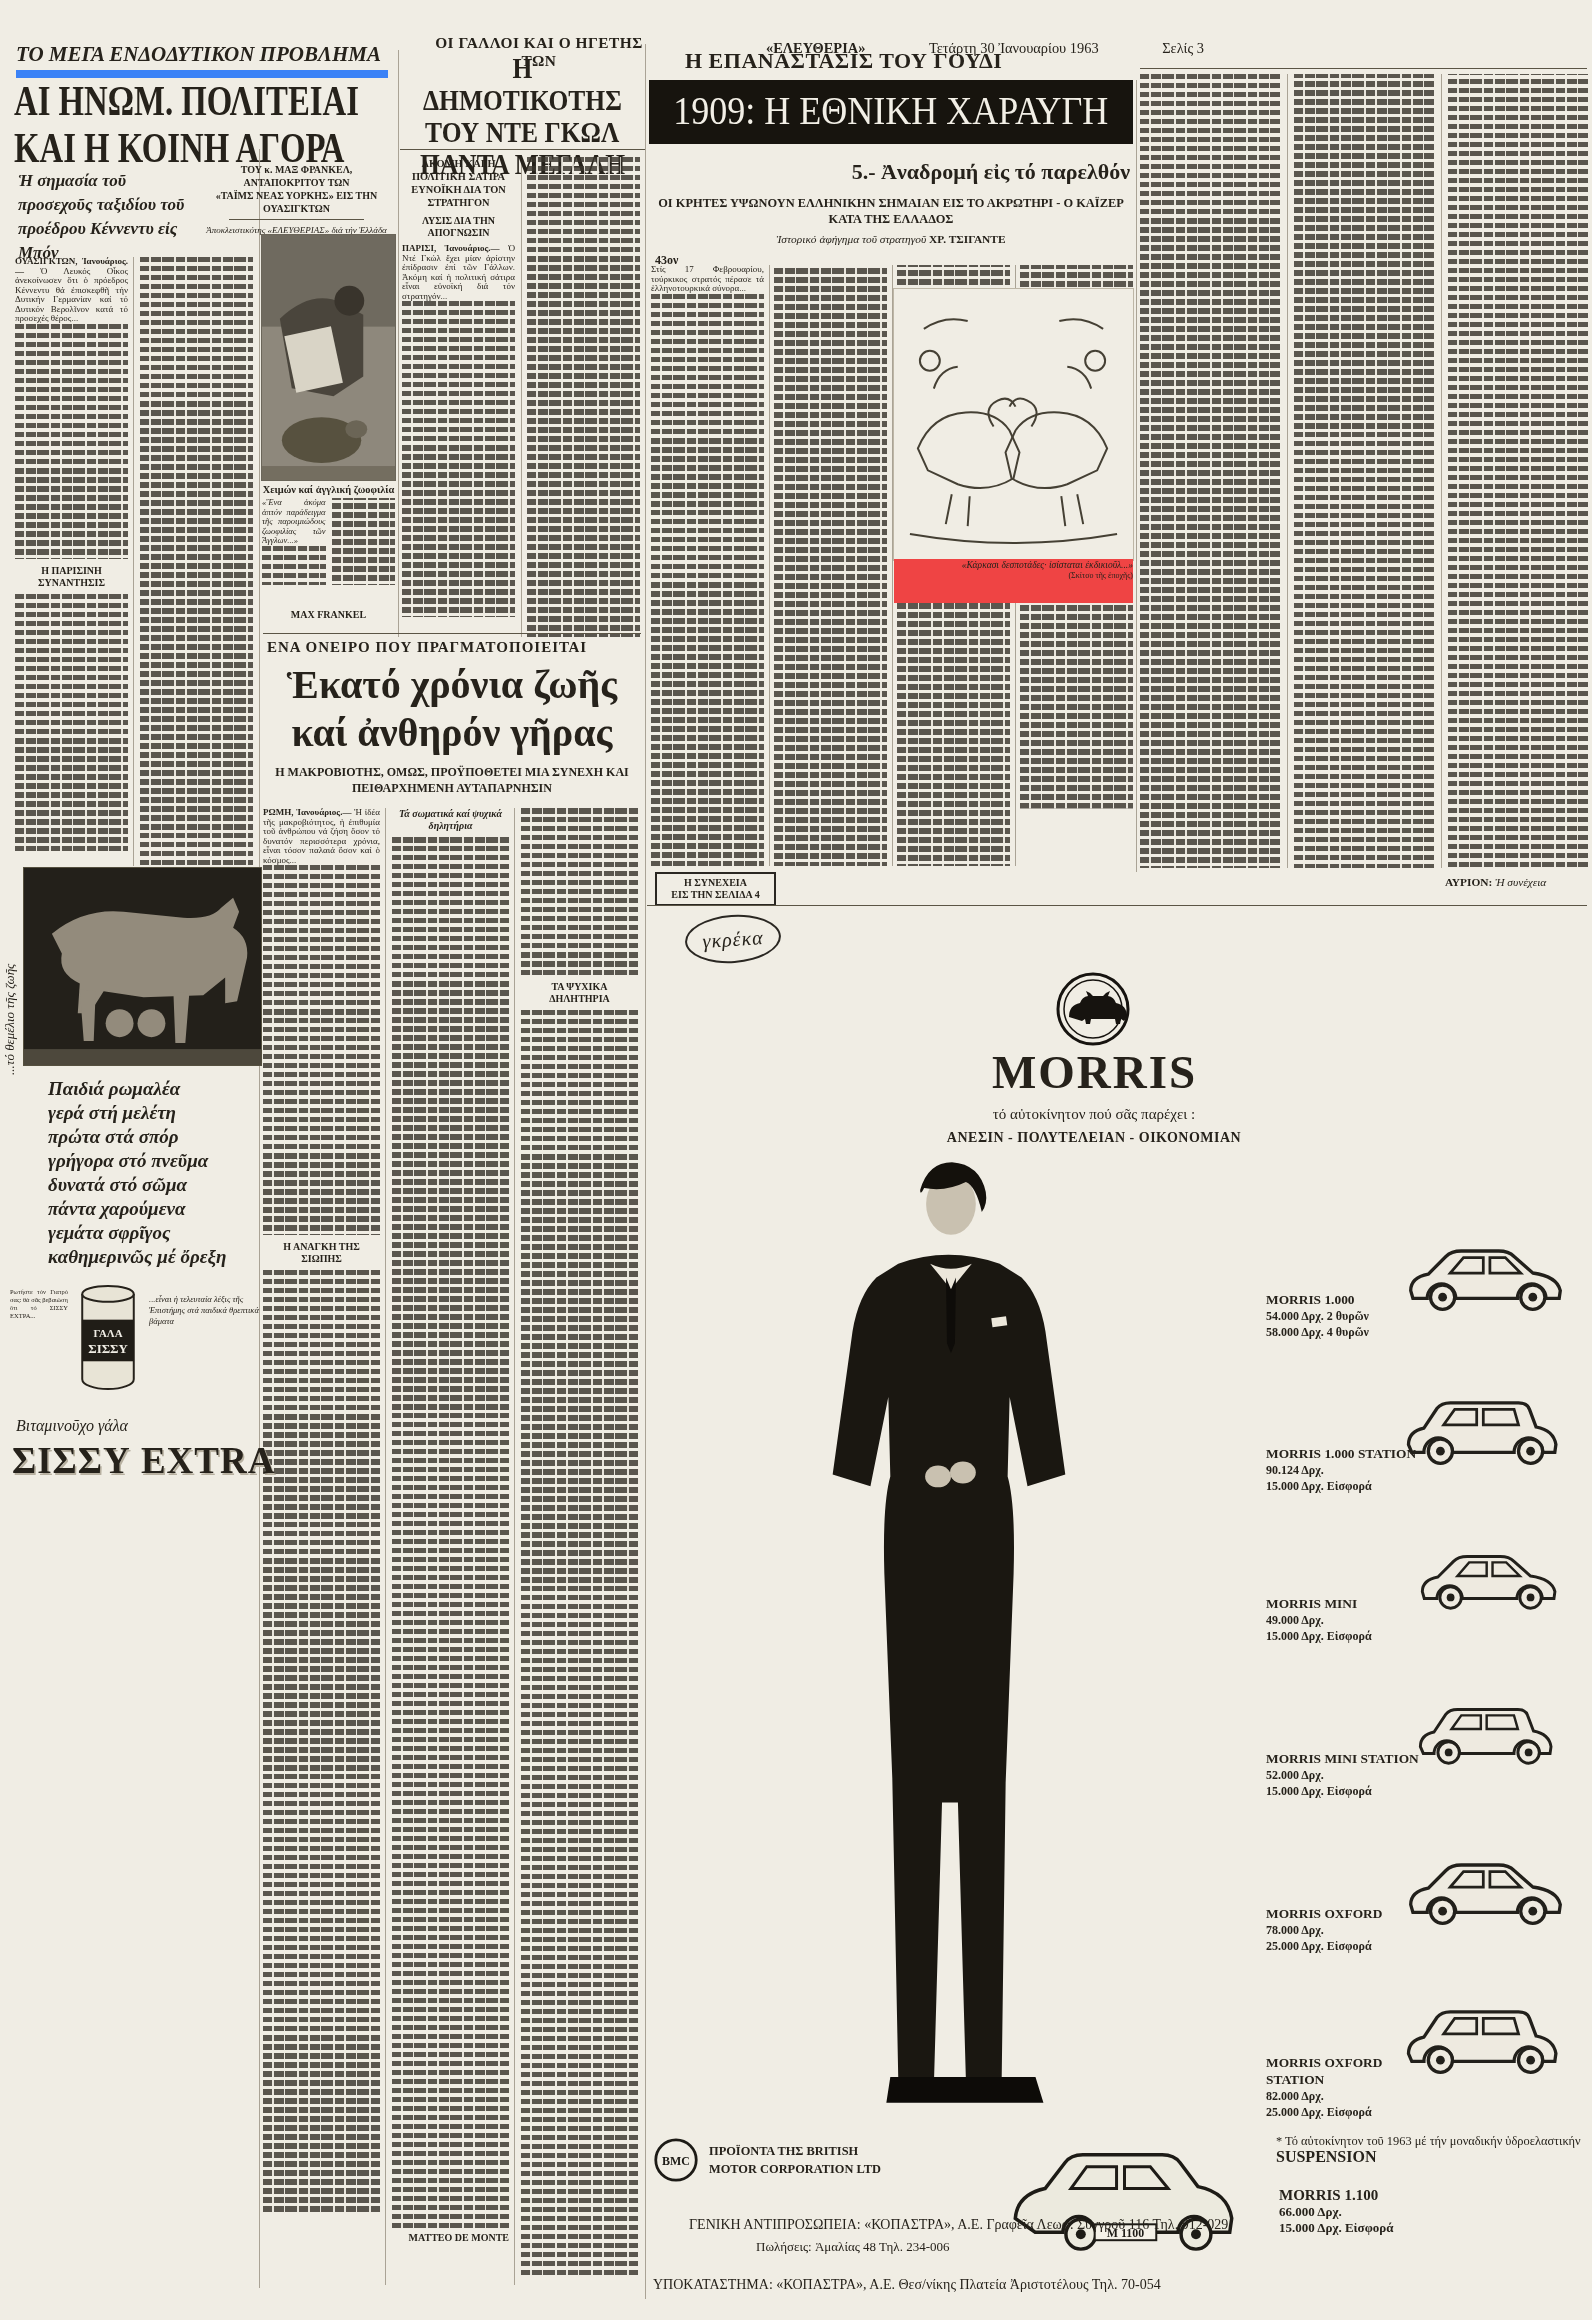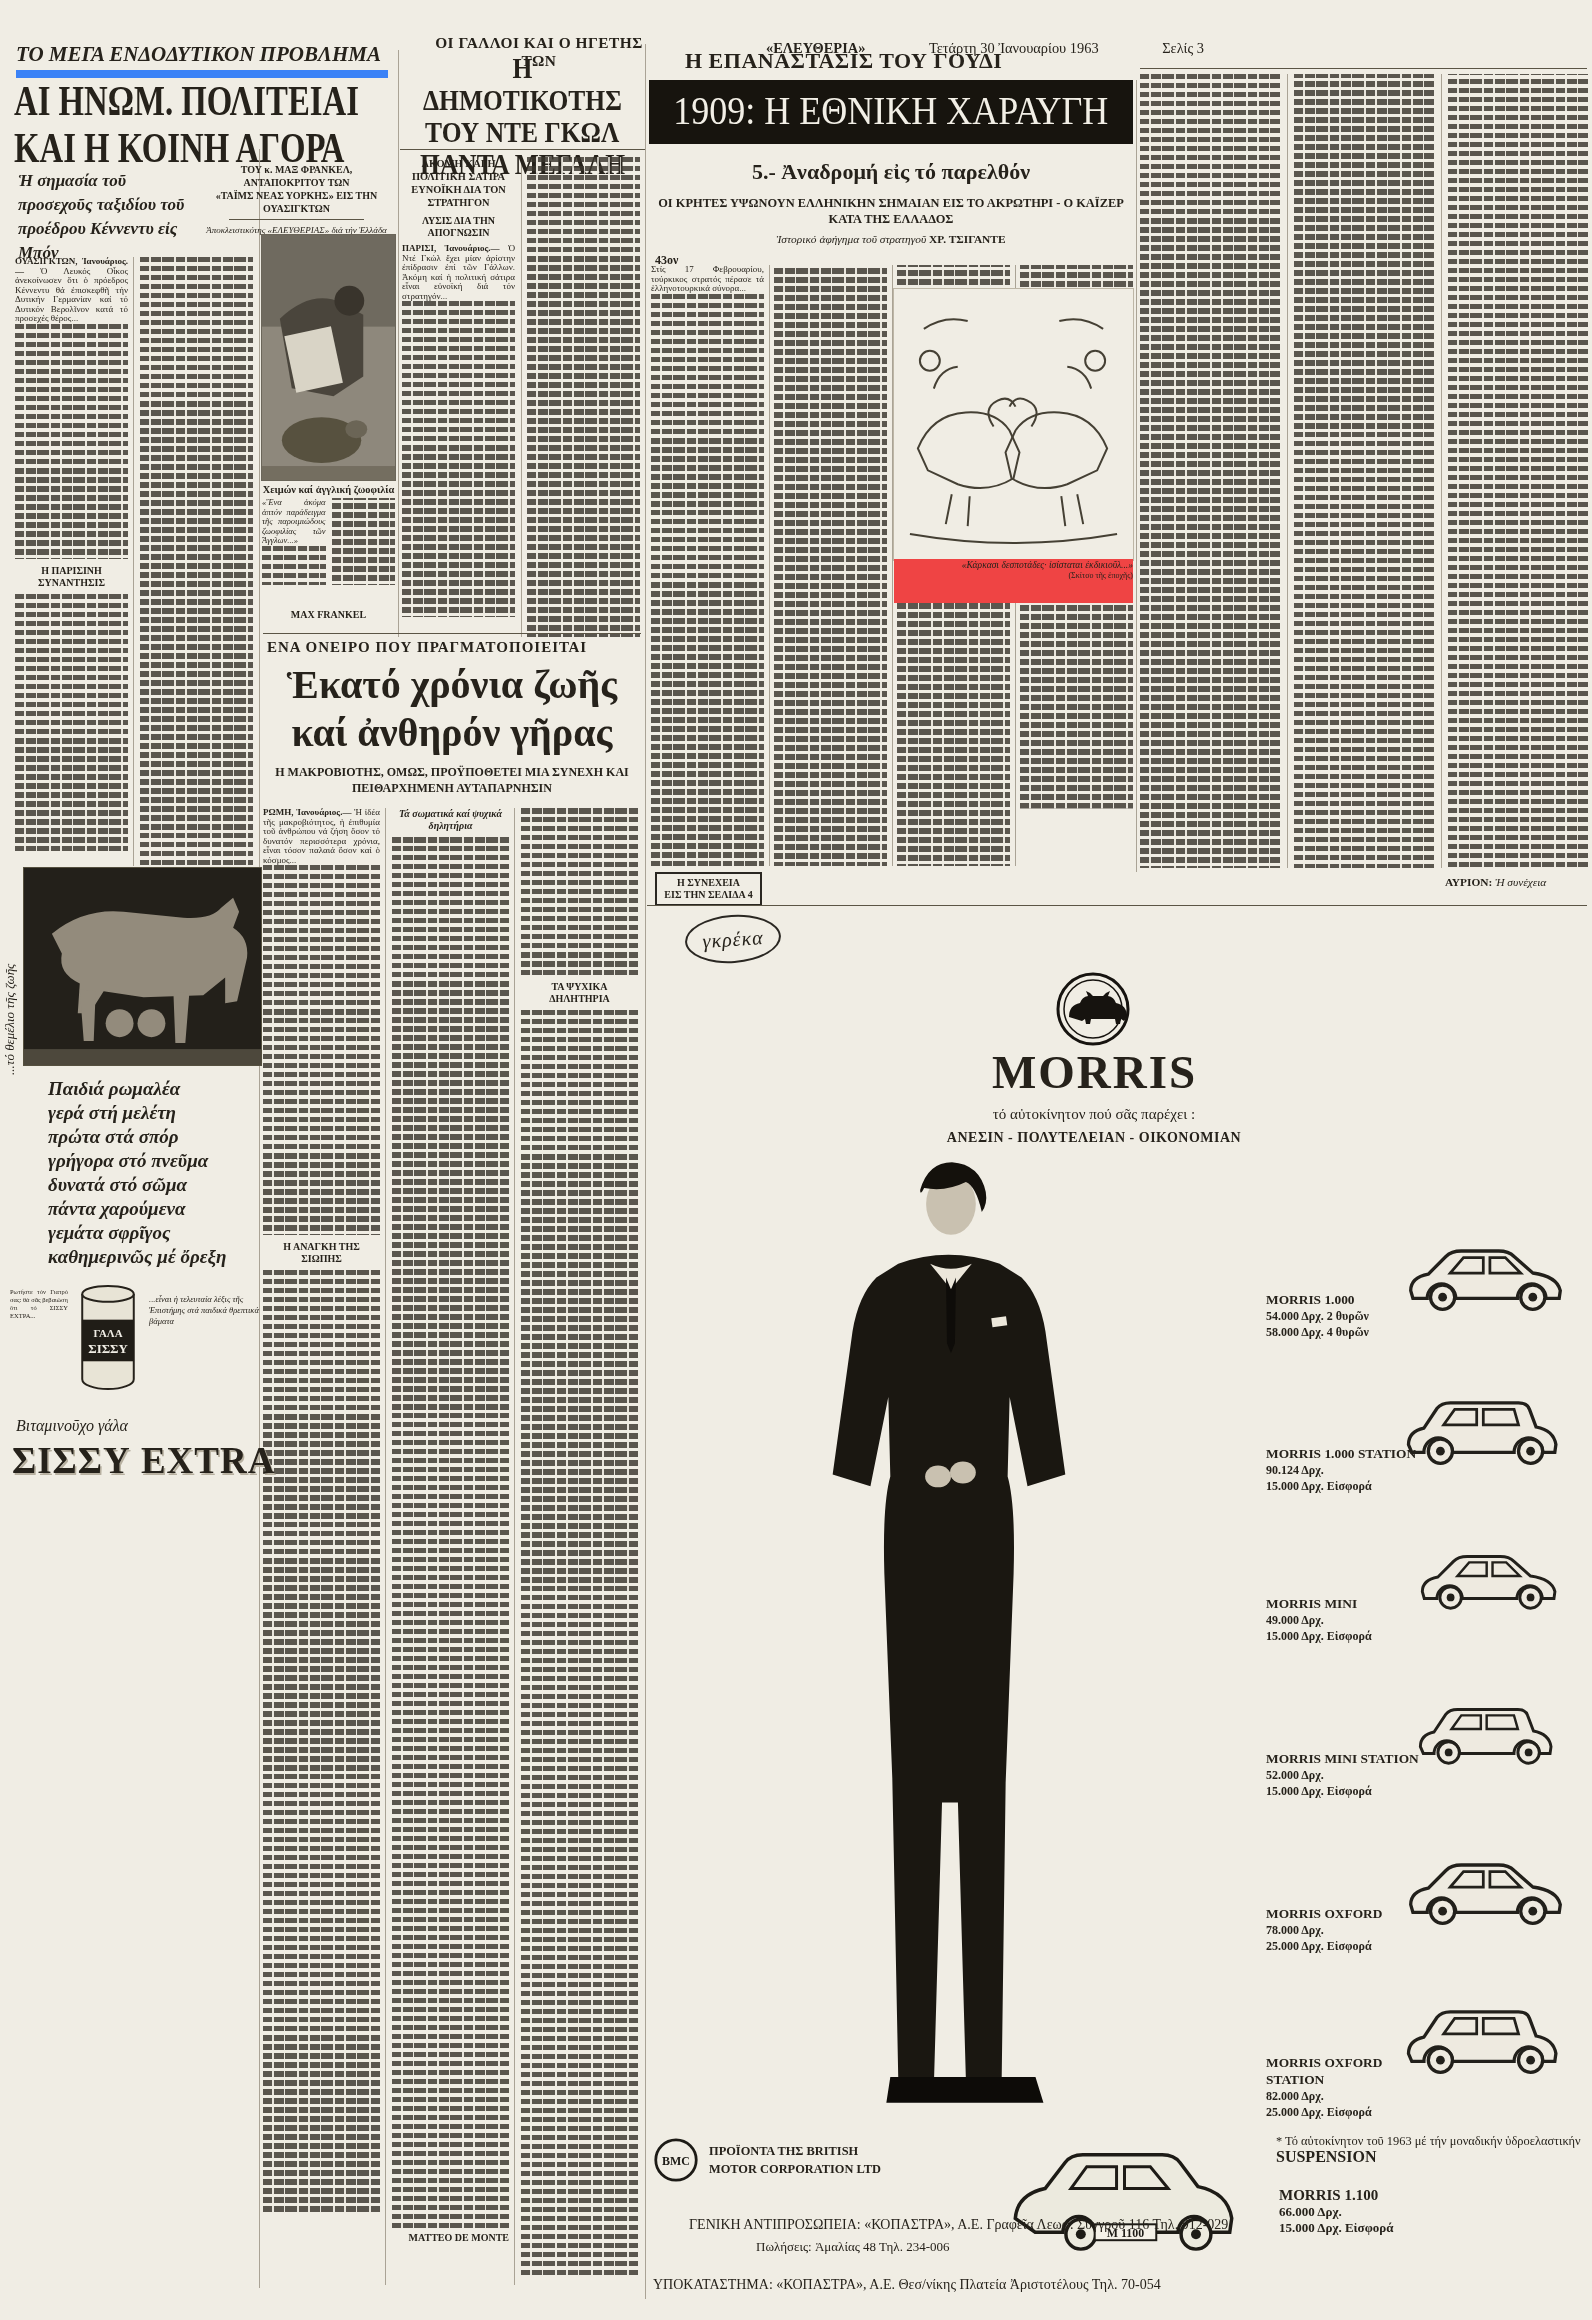--- a/index.html
+++ b/index.html
@@ -153,21 +153,21 @@
   </div>
   <div class="abs col" style="left:521px;top:808px;width:117px;height:1477px">
     <div class="fx" style="height:167px"></div>
     <div class="ch">ΤΑ ΨΥΧΙΚΑ ΔΗΛΗΤΗΡΙΑ</div>
     <div class="fx" style="height:1266px"></div>
   </div>
 
   <div class="abs" style="left:685px;top:48px;width:328px;font-weight:bold;font-size:22px;letter-spacing:0.5px;white-space:nowrap">Η ΕΠΑΝΑΣΤΑΣΙΣ ΤΟΥ ΓΟΥΔΙ</div>
   <div class="abs banner" style="left:649px;top:80px;width:484px;height:64px;line-height:62px;font-weight:normal;font-size:40px;white-space:nowrap"><span class="sqc" style="transform:scaleX(.9)">1909: Η ΕΘΝΙΚΗ ΧΑΡΑΥΓΗ</span></div>
 
-  <div class="abs" style="left:652px;top:159px;width:478px;text-align:center;font-weight:bold;font-size:22px">5.- Ἀναδρομή εἰς τό παρελθόν</div>
+  <div class="abs" style="left:652px;top:159px;width:478px;text-align:right;font-weight:bold;font-size:22px">5.- Ἀναδρομή εἰς τό παρελθόν</div>
   <div class="abs" style="left:652px;top:195px;width:478px;text-align:center;font-weight:bold;font-size:12.4px;line-height:16px">ΟΙ ΚΡΗΤΕΣ ΥΨΩΝΟΥΝ ΕΛΛΗΝΙΚΗΝ ΣΗΜΑΙΑΝ ΕΙΣ ΤΟ ΑΚΡΩΤΗΡΙ - Ο ΚΑΪΖΕΡ ΚΑΤΑ ΤΗΣ ΕΛΛΑΔΟΣ</div>
   <div class="abs" style="left:652px;top:233px;width:478px;text-align:center;font-size:11.4px">
     <span style="font-style:italic">Ἱστορικό ἀφήγημα τοῦ στρατηγοῦ</span>
     <span style="font-weight:bold">ΧΡ. ΤΣΙΓΑΝΤΕ</span>
   </div>
   <div class="abs" style="left:655px;top:253px;font-weight:bold;font-size:12px">43ον</div>
 
   <div class="abs col" style="left:651px;top:265px;width:482px;height:601px;column-count:4;column-gap:10px;column-fill:auto;column-rule:1px solid #aaa395">
     <p class="bodytext"><span>Στίς 17 Φεβρουαρίου, τούρκικος στρατός πέρασε τά ἑλληνοτουρκικά σύνορα...</span></p>
     <div class="fx" style="height:2318px"></div>
@@ -191,21 +191,21 @@
   </div>
   <div class="abs" style="left:894px;top:559px;width:239px;height:44px;background:#ef4444;text-align:right">
     <div style="font-style:italic;font-size:9.5px;line-height:12px">«Κάρκασι δεσποτάδες· ἰσίσταται ἐκδικιοῦλ...»</div>
     <div style="font-size:8px">(Σκίτσο τῆς ἐποχῆς)</div>
   </div>
 
   <div class="abs col" style="left:1140px;top:74px;width:448px;height:794px;column-count:3;column-gap:14px;column-fill:auto;column-rule:1px solid #aaa395">
     <div class="fx" style="height:2382px"></div>
   </div>
 
-  <div class="abs" style="left:655px;top:872px;width:107px;border:2px solid #2a2722;padding:3px 2px;text-align:center">
+  <div class="abs" style="left:655px;top:872px;width:121px;border:2px solid #2a2722;padding:3px 2px;text-align:center">
     <div style="font-weight:bold;font-size:10px;line-height:12px">Η ΣΥΝΕΧΕΙΑ</div>
     <div style="font-weight:bold;font-size:10px;line-height:12px">ΕΙΣ ΤΗΝ ΣΕΛΙΔΑ 4</div>
   </div>
   <div class="abs" style="left:1445px;top:876px;width:143px;font-size:11.4px;white-space:nowrap">
     <span style="font-weight:bold">ΑΥΡΙΟΝ:</span>
     <span style="font-style:italic">Ἡ συνέχεια</span>
   </div>
   <div class="hr" style="left:647px;top:905px;width:940px"></div>
 
   <div class="abs" style="left:685px;top:915px;width:96px;height:48px;border:2px solid #2a2722;border-radius:50%;

